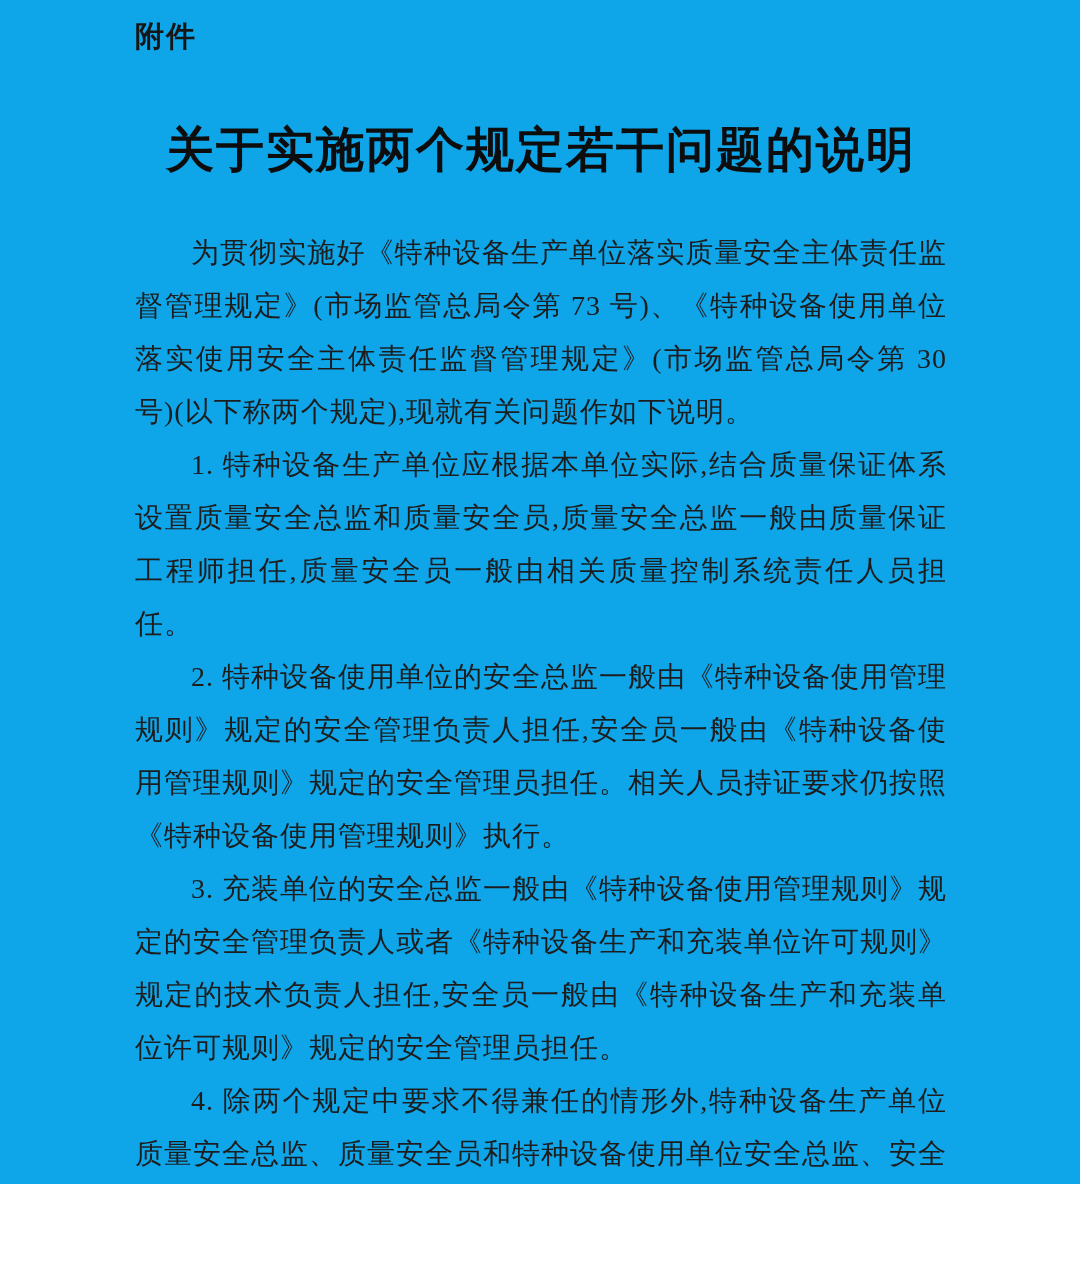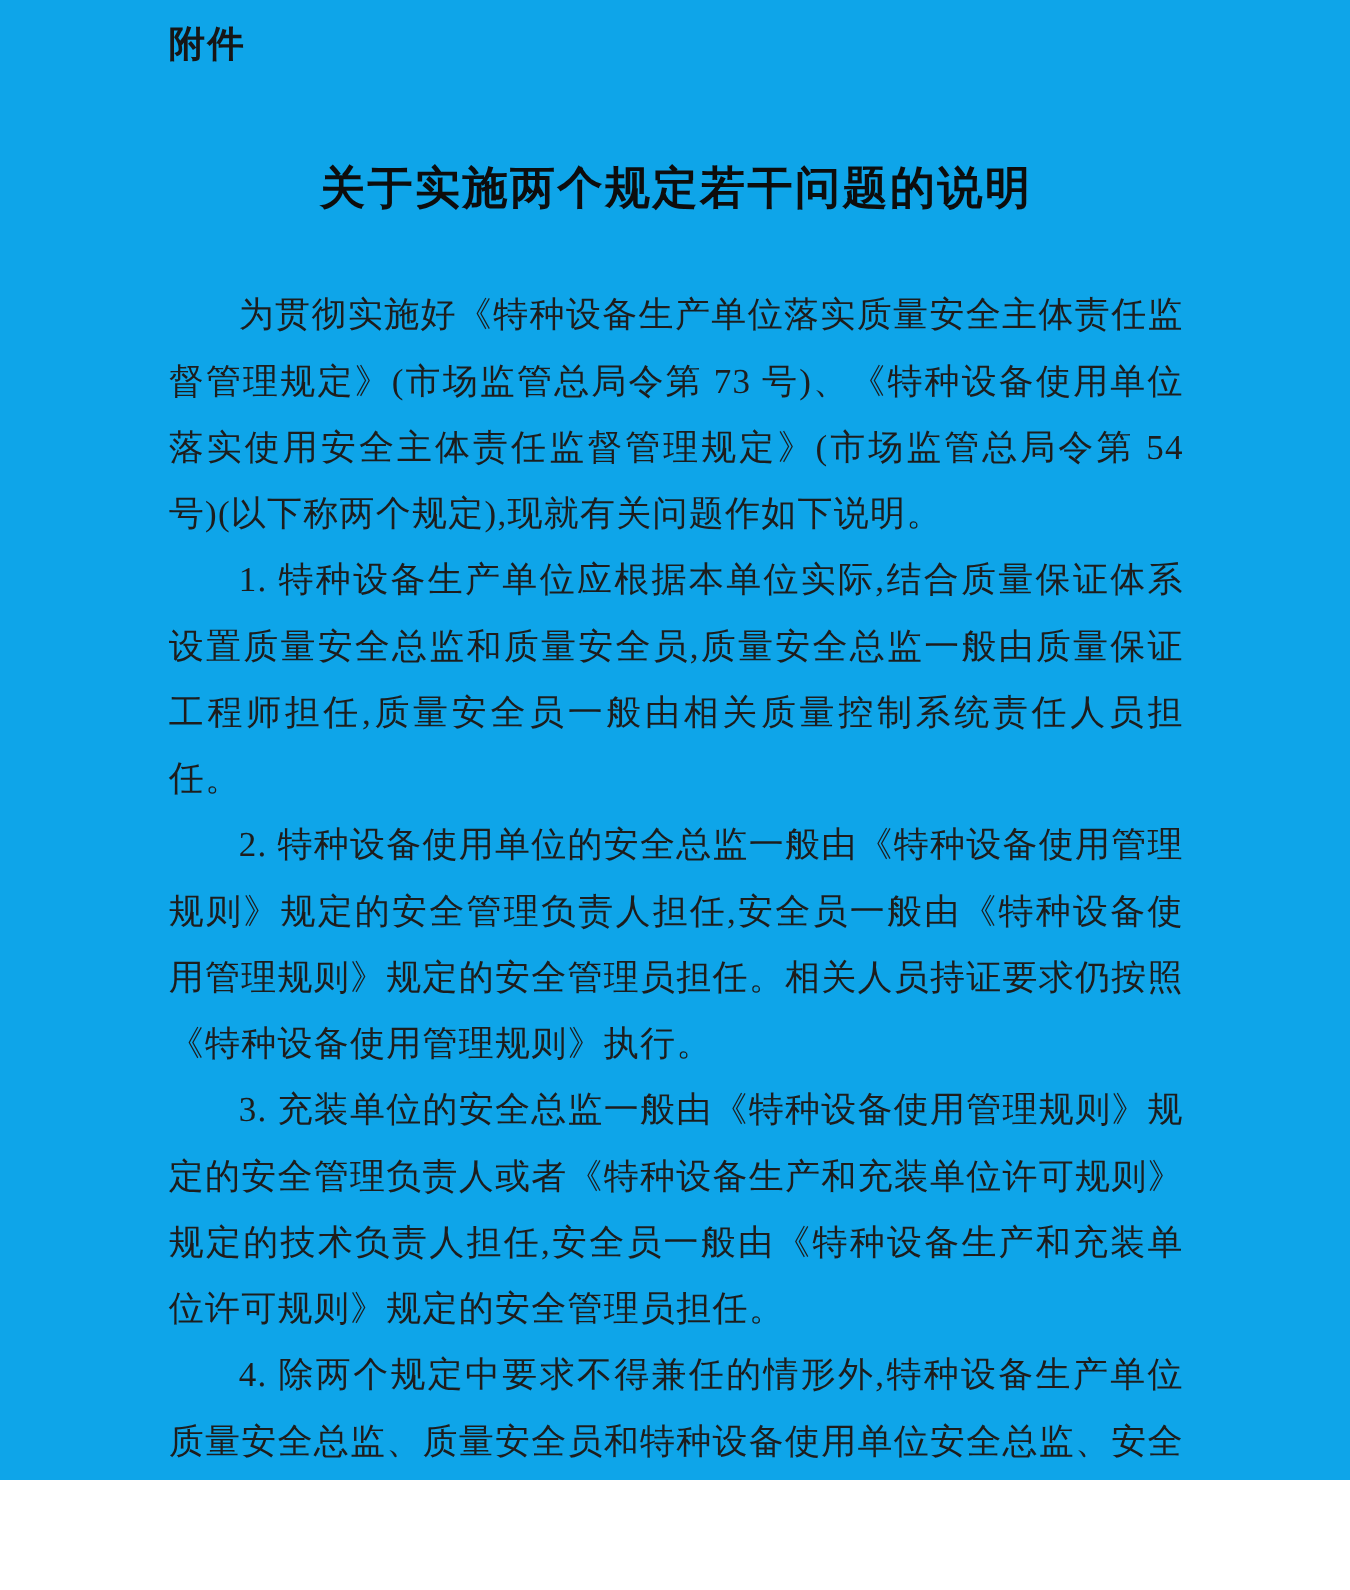--- a/index.html
+++ b/index.html
@@ -30,21 +30,21 @@
     line-height: 36px;
     color: #161616;
     letter-spacing: 2px;
   }
 
   .doc-title {
     margin-top: 70px;
     text-align: center;
     font-family: "Liberation Serif", "DejaVu Serif", serif;
     font-weight: 700;
-    font-size: 36px;
+    font-size: 48px;
     line-height: 52px;
     color: #0d0d0d;
     letter-spacing: 2px;
   }
 
   .doc-body {
     margin-top: 50px;
     font-size: 28px;
     line-height: 53px;
     letter-spacing: 1px;
@@ -81,21 +81,21 @@
 <body>
 
 <div class="page">
 
   <div class="attachment-label">附件</div>
 
   <h1 class="doc-title">关于实施两个规定若干问题的说明</h1>
 
   <section class="doc-body">
 
-    <p>为贯彻实施好《特种设备生产单位落实质量安全主体责任监督管理规定》(市场监管总局令第 73 号)、《特种设备使用单位落实使用安全主体责任监督管理规定》(市场监管总局令第 54 号)(以下称两个规定),现就有关问题作如下说明。</p>
+    <p>为贯彻实施好《特种设备生产单位落实质量安全主体责任监督管理规定》(市场监管总局令第 73 号)、《特种设备使用单位落实使用安全主体责任监督管理规定》(市场监管总局令第 30 号)(以下称两个规定),现就有关问题作如下说明。</p>
 
 
     <p>1. 特种设备生产单位应根据本单位实际,结合质量保证体系设置质量安全总监和质量安全员,质量安全总监一般由质量保证工程师担任,质量安全员一般由相关质量控制系统责任人员担任。</p>
 
     <p>2. 特种设备使用单位的安全总监一般由《特种设备使用管理规则》规定的安全管理负责人担任,安全员一般由《特种设备使用管理规则》规定的安全管理员担任。相关人员持证要求仍按照《特种设备使用管理规则》执行。</p>
 
     <p>3. 充装单位的安全总监一般由《特种设备使用管理规则》规定的安全管理负责人或者《特种设备生产和充装单位许可规则》规定的技术负责人担任,安全员一般由《特种设备生产和充装单位许可规则》规定的安全管理员担任。</p>
 
     <p>4. 除两个规定中要求不得兼任的情形外,特种设备生产单位质量安全总监、质量安全员和特种设备使用单位安全总监、安全员</p>
 

